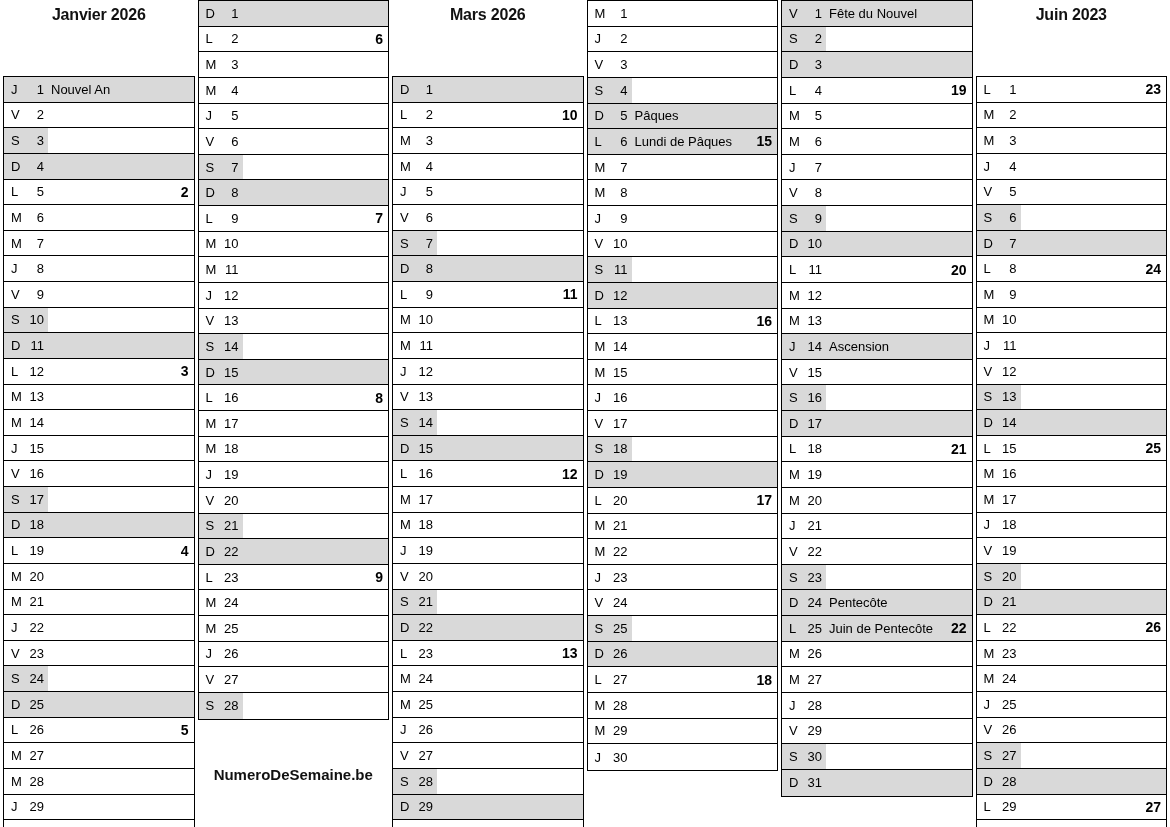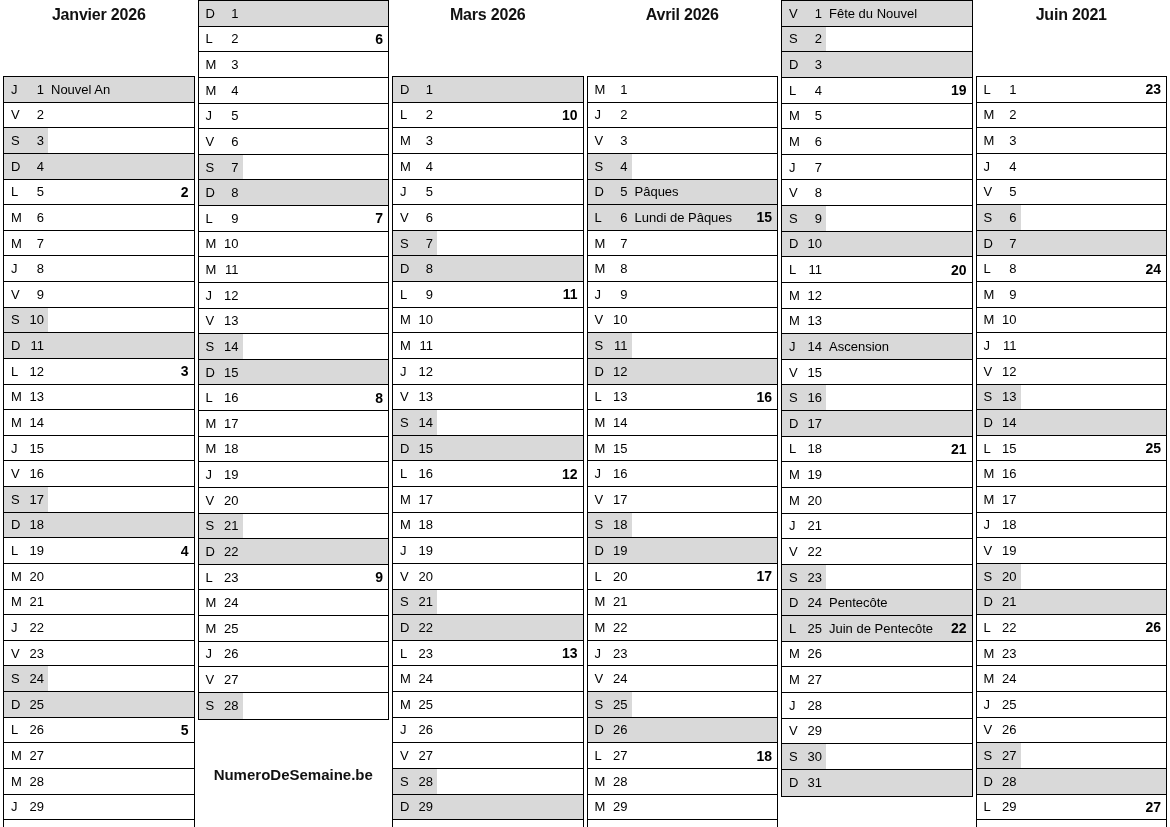--- a/index.html
+++ b/index.html
@@ -595,21 +595,20 @@
           </div>
           <div class="day-row">
             <div class="label">
               <span class="dow">M</span>
               <span class="num">31</span>
             </div>
           </div>
         </div>
       </div>
       <div class="month">
-        <div class="month-title">Avril 2026</div>
         <div class="grid" style="height: 771.2px;">
           <div class="day-row">
             <div class="label">
               <span class="dow">M</span>
               <span class="num">1</span>
             </div>
           </div>
           <div class="day-row">
             <div class="label">
               <span class="dow">J</span>
@@ -984,21 +983,21 @@
           </div>
           <div class="day-row full">
             <div class="label">
               <span class="dow">D</span>
               <span class="num">31</span>
             </div>
           </div>
         </div>
       </div>
       <div class="month">
-        <div class="month-title">Juin 2021</div>
+        <div class="month-title">Juin 2023</div>
         <div class="grid" style="height: 771.2px;">
           <div class="day-row">
             <div class="label">
               <span class="dow">L</span>
               <span class="num">1</span>
             </div>
             <span class="week">23</span>
           </div>
           <div class="day-row">
             <div class="label">

